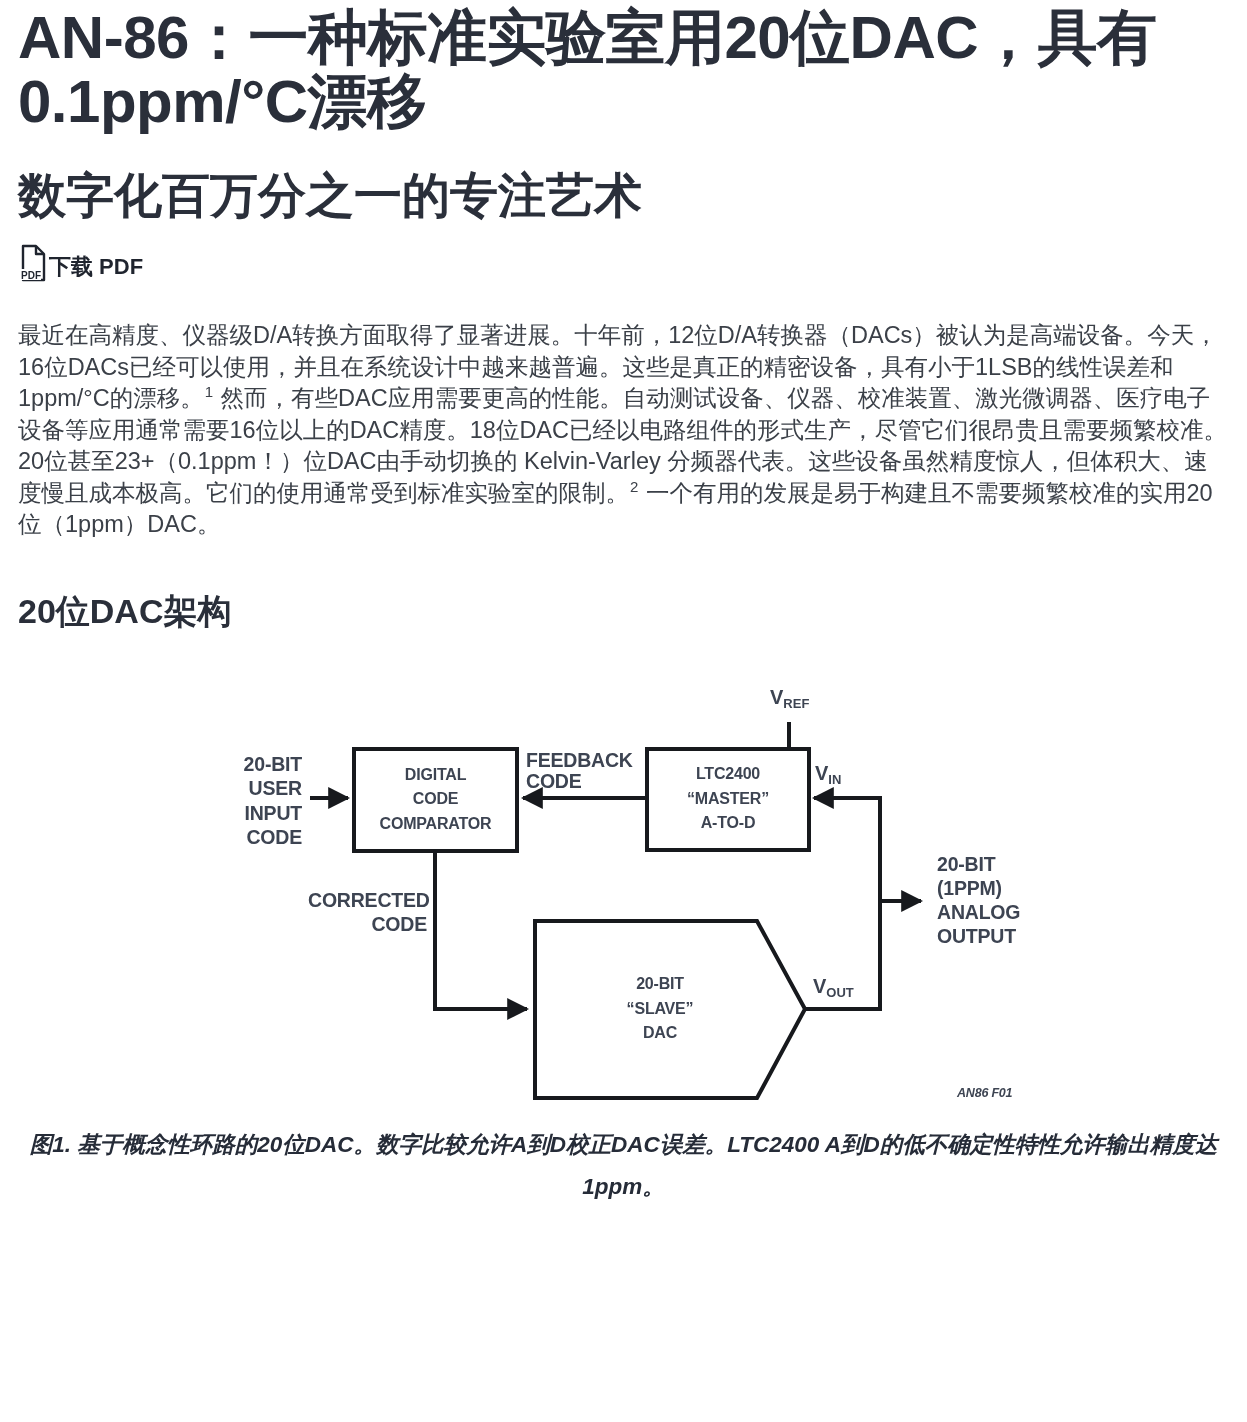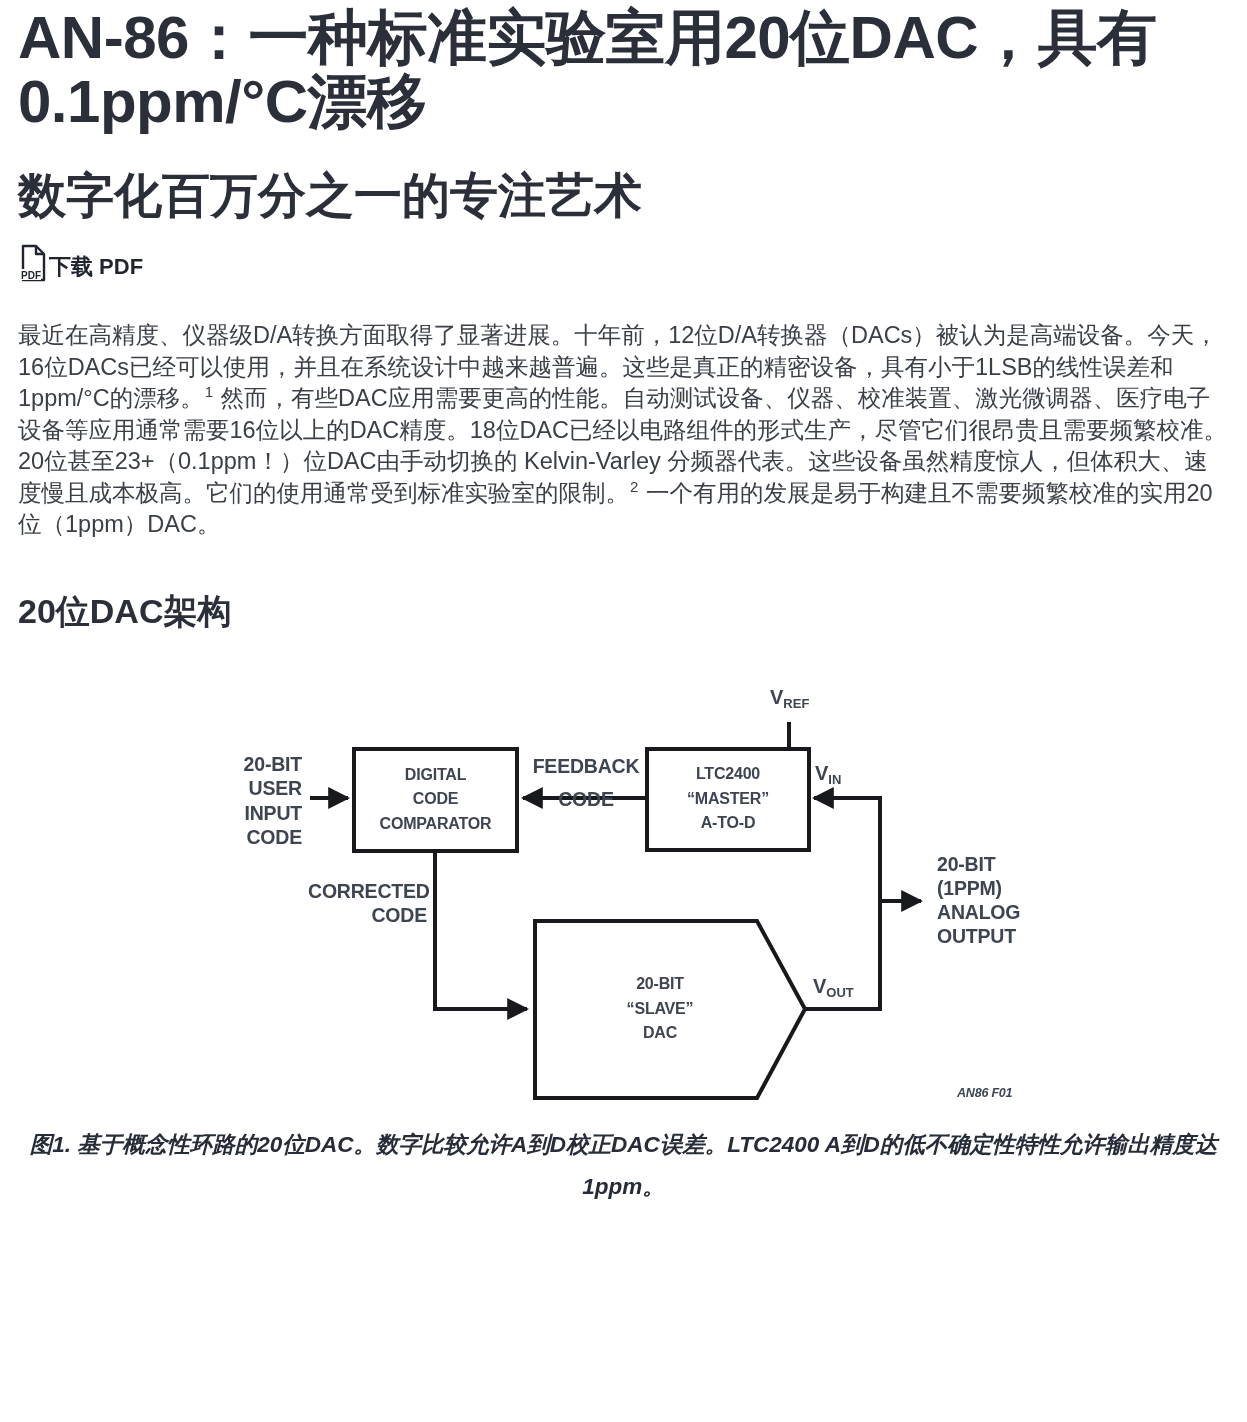--- a/index.html
+++ b/index.html
@@ -170,23 +170,23 @@
 “MASTER”
 A-TO-D</div>
       <div class="fig-boxtext" style="left:517px;top:235px;width:250px;height:177px;">20-BIT
 “SLAVE”
 DAC</div>
 
       <div class="fig-label" style="left:196px;top:66px;width:88px;text-align:right;line-height:24.5px;">20-BIT
 USER
 INPUT
 CODE</div>
-      <div class="fig-label" style="left:508px;top:64px;width:120px;text-align:center;line-height:33px;">FEEDBACK
+      <div class="fig-label" style="left:508px;top:64px;width:120px;text-align:left;line-height:21px;">FEEDBACK
 CODE</div>
-      <div class="fig-label" style="left:290px;top:193px;width:119px;text-align:right;line-height:24px;">CORRECTED
+      <div class="fig-label" style="left:290px;top:202px;width:119px;text-align:right;line-height:24px;">CORRECTED
 CODE</div>
       <div class="fig-label" style="left:919px;top:166px;width:120px;text-align:left;line-height:24.3px;">20-BIT
 (1PPM)
 ANALOG
 OUTPUT</div>
 
       <div class="vlabel" style="left:752px;top:0;">
         <span>V</span><span class="vsub">REF</span>
       </div>
       <div class="vlabel" style="left:797px;top:76px;">

